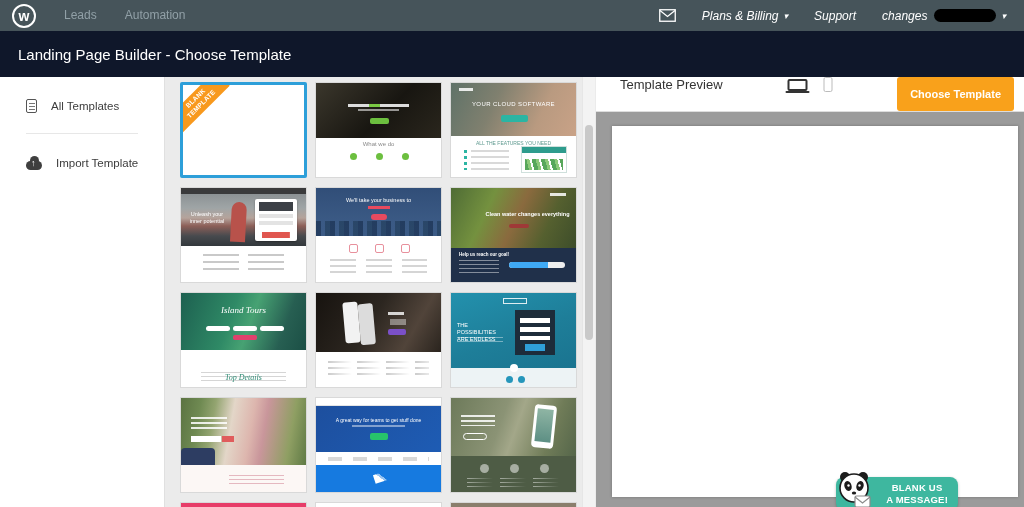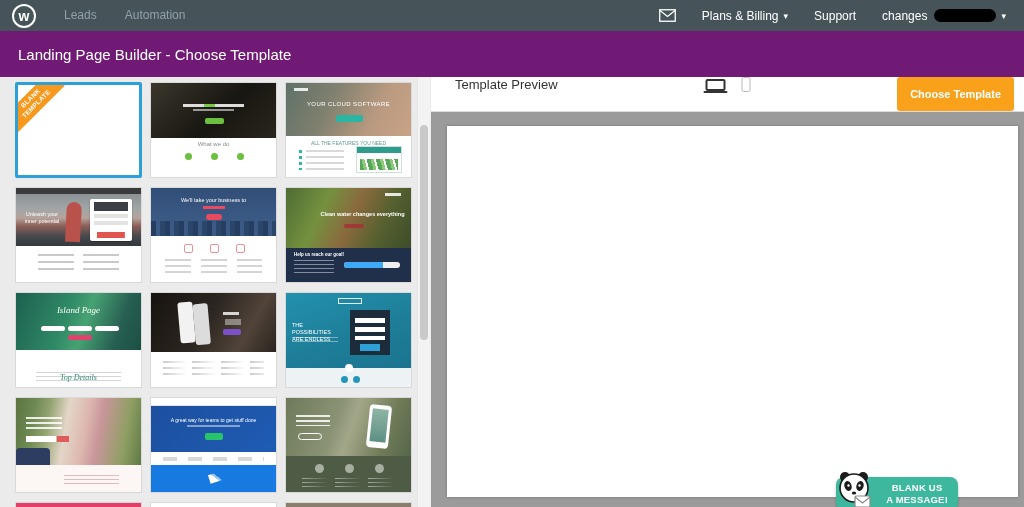--- a/index.html
+++ b/index.html
@@ -6,28 +6,28 @@
   html,body { width:1024px; height:507px; overflow:hidden; font-family:"Liberation Sans",sans-serif; background:#ebebeb; }
 
   
   .topbar { height:31px; background:#46545a; display:flex; align-items:center; }
   .logo { width:24px; height:24px; border:2px solid #fff; border-radius:50%; color:#fff;
           font-weight:bold; font-size:14px; display:flex; align-items:center; justify-content:center;
           margin:0 14px 0 12px; }
   .nav { display:flex; height:100%; align-items:center; }
   .nav-item { padding:0 14px; font-size:12px; color:#91a0a7; line-height:31px; cursor:pointer; }
   .nav-item.active { color:#fff; font-weight:bold; }
-  .top-right { margin-left:auto; display:flex; align-items:center; gap:26px; padding-right:18px; }
+  .top-right { margin-left:auto; display:flex; align-items:center; gap:26px; padding-right:18px;font-style:italic; }
   .top-link { color:#fff; font-size:12px; cursor:pointer; display:flex; align-items:center; gap:5px; }
   .caret { font-size:9px; color:#fff; }
   .redact { display:inline-block; width:62px; height:13px; background:#000; border-radius:7px; margin-left:2px; }
   .mail-svg { display:block; }
 
   
-  .pagebar { height:46px; background:#701a75; color:#fff; font-size:15px; display:flex; align-items:center; padding-left:18px; }
+  .pagebar { height:46px; background:#0f172a; color:#fff; font-size:15px; display:flex; align-items:center; padding-left:18px; }
 
   
   .main { display:flex; height:430px; }
   .sidebar { width:165px; background:#fff; border-right:1px solid #e0e0e0; padding-top:12px; }
   .side-item { display:flex; align-items:center; gap:14px; padding:10px 0 10px 26px; cursor:pointer; }
   .side-item .lab { font-size:11.5px; color:#3c3c3c; }
   .side-sep { height:1px; background:#e7e7e7; margin:10px 26px 12px 26px; }
 
   .icon { display:inline-block; position:relative; }
   .document-icon { width:11px; height:14px; border:1.5px solid #555; border-radius:2px; background:#fff; }
@@ -245,20 +245,31 @@
       <span class="caret">▾</span>
     </span>
   </div>
 </header>
 
 <div class="pagebar">
   <span>Landing Page Builder - Choose Template</span>
 </div>
 
 <div class="main">
+  <aside class="sidebar">
+      <div class="side-item">
+        <span class="icon document-icon"></span>
+        <span class="lab">All Templates</span>
+      </div>
+      <div class="side-sep"></div>
+      <div class="side-item">
+        <span class="icon cloud-upload-icon"></span>
+        <span class="lab">Import Template</span>
+      </div>
+    </aside>
 
   <section class="gridpanel">
     <div class="grid">
         <div class="card t1 selected">
           <div class="thumb t1">
             <div class="hero"></div>
             <div class="sec2"></div>
             <div class="da"></div>
             <div class="db"></div>
             <div class="dc"></div>
@@ -331,21 +342,21 @@
         </div>
         <div class="card t7">
           <div class="thumb t7">
             <div class="hero"></div>
             <div class="sec2"></div>
             <div class="da"></div>
             <div class="db"></div>
             <div class="dc"></div>
             <div class="dd"></div>
             <div class="btn1"></div>
-            <span class="lbl lbl0">Island Page</span>
+            <span class="lbl lbl0">Island Tours</span>
             <span class="lbl lbl1">Top Details</span>
           </div>
         </div>
         <div class="card t8">
           <div class="thumb t8">
             <div class="hero"></div>
             <div class="sec2"></div>
             <div class="da"></div>
             <div class="db"></div>
             <div class="dc"></div>

